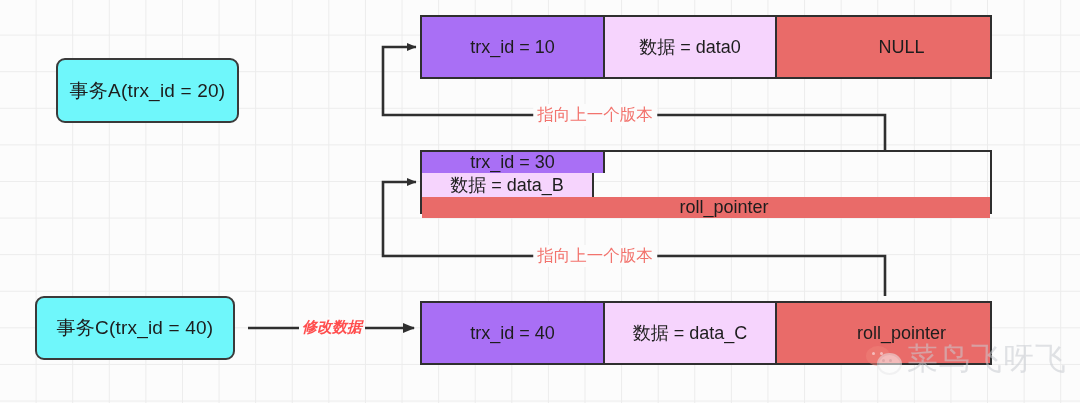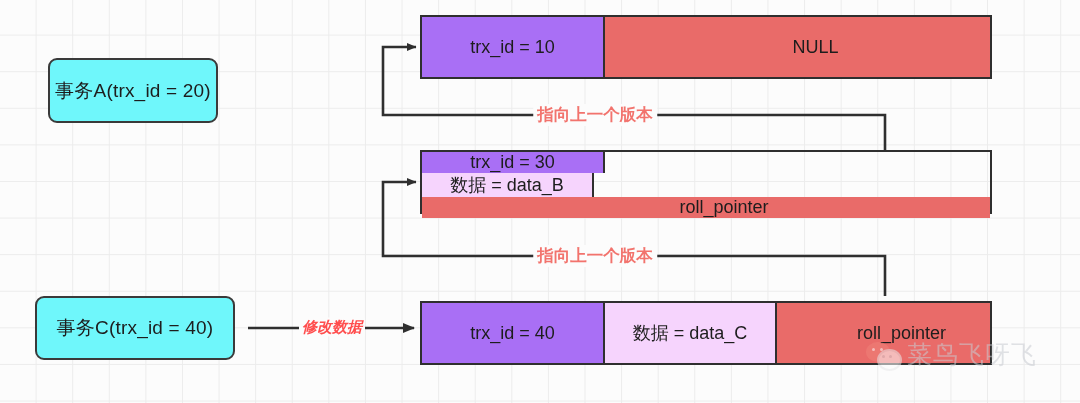--- a/index.html
+++ b/index.html
@@ -24,21 +24,21 @@
   
   .txbox{
     position:absolute;z-index:2;
     background:#6ff7fb;
     border:2.5px solid #3a3a3a;
     border-radius:9px;
     display:flex;align-items:center;justify-content:center;
     color:#1d1d1d;font-size:19px;letter-spacing:.2px;
     box-sizing:border-box;
   }
-  #tx-a{left:48px;top:58px;width:170px;height:65px;}
+  #tx-a{left:56px;top:58px;width:183px;height:65px;}
   #tx-c{left:35px;top:296px;width:200px;height:64px;}
 
   
   .record{
     position:absolute;z-index:2;
     left:420px;width:572px;height:64px;
     border:2.5px solid #2f2f2f;
     box-sizing:border-box;
     display:flex;
   }
@@ -53,38 +53,37 @@
   .cell.data{width:172px;background:#f6d4fd;border-right:2.5px solid #2f2f2f;}
   .cell.ptr{flex:1;background:#e96b69;padding-left:36px;}
 
   
   .conn-label{
     position:absolute;z-index:4;
     font-size:16.5px;color:#f2736d;
     background:#fcfcfc;
     padding:0 4px;white-space:nowrap;
     transform:translate(-50%,-50%);
-    font-weight:bold;
   }
   .edit-label{
     position:absolute;z-index:4;
     font-size:15px;color:#ff4d4d;
     font-weight:bold;font-style:italic;
     background:#fcfcfc;padding:0 3px;white-space:nowrap;
     transform:translate(-50%,-50%);
   }
 
   
   #watermark{
     position:absolute;z-index:5;left:866px;top:338px;
     display:flex;align-items:center;gap:7px;
     opacity:.55;pointer-events:none;
   }
   #watermark .wm-text{
-    font-size:25px;color:#c9ccd2;letter-spacing:1px;
+    font-size:31px;color:#c9ccd2;letter-spacing:1px;
     font-family:"DejaVu Sans",sans-serif;
   }
   .wechat{position:relative;width:34px;height:26px;}
   .wechat .b1,.wechat .b2{
     position:absolute;border-radius:50%;
     background:#ef8179;
   }
   .wechat .b1{left:0;top:0;width:24px;height:20px;}
   .wechat .b2{left:11px;top:7px;width:21px;height:18px;background:#fdfdfd;border:2px solid #e9e9ea;}
   .wechat i{position:absolute;width:3.3px;height:3.3px;border-radius:50%;background:#fff;}
@@ -119,20 +118,23 @@
     <span>事务A(trx_id = 20)</span>
   </div>
 
   <div class="txbox" id="tx-c">
     <span>事务C(trx_id = 40)</span>
   </div>
 
   <div class="record" id="rec-0">
     <div class="cell trx">
       <span>trx_id = 10</span>
+    </div>
+    <div class="cell data">
+      <span>数据 = data0</span>
     </div>
     <div class="cell ptr">
       <span>NULL</span>
     </div>
   </div>
 
   <div class="record" id="rec-1">
     <div class="cell trx">
       <span>trx_id = 30</span>
     </div>

